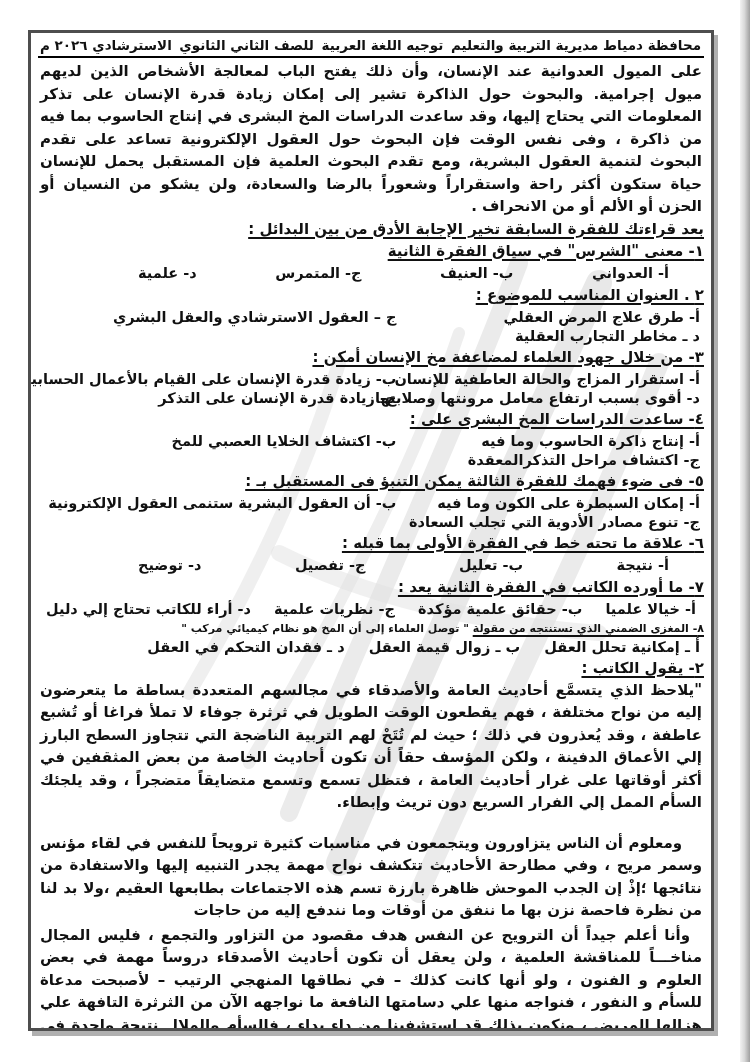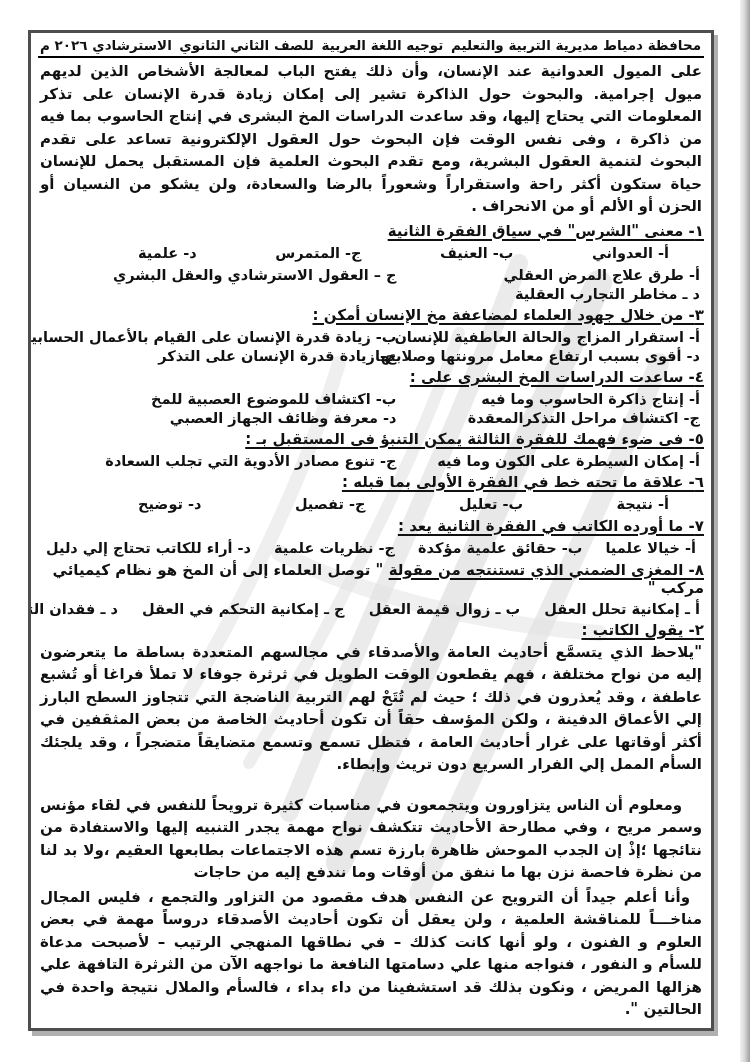--- a/index.html
+++ b/index.html
@@ -24,21 +24,21 @@
   .para{font-size:15px;line-height:1.5;text-align:justify;margin:2px 2px 0 2px;}
   .uline{text-decoration:underline;text-decoration-thickness:1.5px;text-underline-offset:3px;}
   .instr{font-size:15px;margin-top:2px;}
   .qhead{font-size:15px;margin-top:4px;}
   .row4{display:flex;justify-content:space-between;font-size:14.5px;
     padding:5px 35px 1px 100px;white-space:nowrap;}
   .row4.wide{padding:5px 8px 1px 8px;}
   .grid2{display:grid;grid-template-columns:46% 54%;font-size:14.5px;
     padding:2px 4px 0 2px;}
   .grid2 > div{padding-top:3px;white-space:nowrap;}
-  .q8line{font-size:15px;margin-top:4px;}
+  .q8line{font-size:11px;margin-top:4px;}
   .q8opts{display:flex;gap:24px;font-size:14.6px;margin-top:3px;padding-right:4px;white-space:nowrap;}
   .p-ind1{text-indent:20px;margin-top:18px;}
   .p-ind2{text-indent:12px;}
 </style>
 </head>
 <body>
 
 <div class="scan-edge"></div>
 
 <div class="page">
@@ -58,31 +58,37 @@
 
     <div class="header">
       <span>محافظة دمياط مديرية التربية والتعليم</span>
       <span>توجيه اللغة العربية</span>
       <span>للصف الثاني الثانوي</span>
       <span>الاسترشادي ٢٠٢٦ م</span>
     </div>
 
     <p class="para">على الميول العدوانية عند الإنسان، وأن ذلك يفتح الباب لمعالجة الأشخاص الذين لديهم ميول إجرامية. والبحوث حول الذاكرة تشير إلى إمكان زيادة قدرة الإنسان على تذكر المعلومات التي يحتاج إليها، وقد ساعدت الدراسات المخ البشرى في إنتاج الحاسوب بما فيه من ذاكرة ، وفى نفس الوقت فإن البحوث حول العقول الإلكترونية تساعد على تقدم البحوث لتنمية العقول البشرية، ومع تقدم البحوث العلمية فإن المستقبل يحمل للإنسان حياة ستكون أكثر راحة واستقراراً وشعوراً بالرضا والسعادة، ولن يشكو من النسيان أو الحزن أو الألم أو من الانحراف .</p>
 
+    <div class="instr">
+      <span class="uline">بعد قراءتك للفقرة السابقة تخير الإجابة الأدق من بين البدائل :</span>
+    </div>
 
     <div class="qhead">
       <span class="uline">١- معنى "الشرس" في سياق الفقرة الثانية</span>
     </div>
     <div class="row4">
       <span>أ- العدواني</span>
       <span>ب- العنيف</span>
       <span>ج- المتمرس</span>
       <span>د- علمية</span>
     </div>
 
+    <div class="qhead">
+      <span class="uline">٢ . العنوان المناسب للموضوع :</span>
+    </div>
     <div class="grid2">
       <div>أ- طرق علاج المرض العقلي</div>
       <div>ج – العقول الاسترشادي والعقل البشري</div>
       <div>د ـ مخاطر التجارب العقلية</div>
     </div>
 
     <div class="qhead">
       <span class="uline">٣- من خلال جهود العلماء لمضاعفة مخ الإنسان أمكن :</span>
     </div>
     <div class="grid2">
@@ -90,30 +96,30 @@
       <div>ب- زيادة قدرة الإنسان على القيام بالأعمال الحسابية</div>
       <div>د- أقوى بسبب ارتفاع معامل مرونتها وصلابتها</div>
       <div>ج- زيادة قدرة الإنسان على التذكر</div>
     </div>
 
     <div class="qhead">
       <span class="uline">٤- ساعدت الدراسات المخ البشرى على :</span>
     </div>
     <div class="grid2">
       <div>أ- إنتاج ذاكرة الحاسوب وما فيه</div>
-      <div>ب- اكتشاف للموضوع العصبية للمخ</div>
+      <div>ب- اكتشاف الخلايا العصبي للمخ</div>
       <div>ج- اكتشاف مراحل التذكرالمعقدة</div>
-      <div>د- معرفة وظائف الجهاز العصبي</div>
     </div>
 
     <div class="qhead">
       <span class="uline">٥- فى ضوء فهمك للفقرة الثالثة يمكن التنبؤ فى المستقبل بـ :</span>
     </div>
     <div class="grid2">
       <div>أ- إمكان السيطرة على الكون وما فيه</div>
+      <div>ب- أن العقول البشرية ستنمى العقول الإلكترونية</div>
       <div>ج- تنوع مصادر الأدوية التي تجلب السعادة</div>
     </div>
 
     <div class="qhead">
       <span class="uline">٦- علاقة ما تحته خط في الفقرة الأولى بما قبله :</span>
     </div>
     <div class="row4">
       <span>أ- نتيجة</span>
       <span>ب- تعليل</span>
       <span>ج- تفصيل</span>
@@ -129,21 +135,20 @@
       <span>ج- نظريات علمية</span>
       <span>د- أراء للكاتب تحتاج إلي دليل</span>
     </div>
 
     <div class="q8line">
       <span class="uline">٨- المغزى الضمني الذي تستنتجه من مقولة</span><span> " توصل العلماء إلى أن المخ هو نظام كيميائي مركب "</span>
     </div>
     <div class="q8opts">
       <span>أ ـ إمكانية تحلل العقل</span>
       <span>ب ـ زوال قيمة العقل</span>
-      <span>ج ـ إمكانية التحكم في العقل</span>
       <span>د ـ فقدان التحكم في العقل</span>
     </div>
 
     <div class="qhead">
       <span class="uline">٢- يقول الكاتب :</span>
     </div>
 
     <p class="para">"يلاحظ الذي يتسمَّع أحاديث العامة والأصدقاء في مجالسهم المتعددة بساطة ما يتعرضون إليه من نواح مختلفة ، فهم يقطعون الوقت الطويل في ثرثرة جوفاء لا تملأ فراغا أو تُشبع عاطفة ، وقد يُعذرون في ذلك ؛ حيث لم تُتَحْ لهم التربية الناضجة التي تتجاوز السطح البارز إلي الأعماق الدفينة ، ولكن المؤسف حقاً أن تكون أحاديث الخاصة من بعض المثقفين في أكثر أوقاتها على غرار أحاديث العامة ، فتظل تسمع وتسمع متضايقاً متضجراً ، وقد يلجئك السأم الممل إلي الفرار السريع دون تريث وإبطاء.</p>
     <p class="para p-ind1">ومعلوم أن الناس يتزاورون ويتجمعون في مناسبات كثيرة ترويحاً للنفس في لقاء مؤنس وسمر مريح ، وفي مطارحة الأحاديث تتكشف نواح مهمة يجدر التنبيه إليها والاستفادة من نتائجها ؛إذْ إن الجدب الموحش ظاهرة بارزة تسم هذه الاجتماعات بطابعها العقيم ،ولا بد لنا من نظرة فاحصة نزن بها ما ننفق من أوقات وما نندفع إليه من حاجات</p>
     <p class="para p-ind2">وأنا أعلم جيداً أن الترويح عن النفس هدف مقصود من التزاور والتجمع ، فليس المجال مناخـــاً للمناقشة العلمية ، ولن يعقل أن تكون أحاديث الأصدقاء دروساً مهمة في بعض العلوم و الفنون ، ولو أنها كانت كذلك – في نطاقها المنهجي الرتيب – لأصبحت مدعاة للسأم و النفور ، فنواجه منها علي دسامتها النافعة ما نواجهه الآن من الثرثرة التافهة علي هزالها المريض ، ونكون بذلك قد استشفينا من داء بداء ، فالسأم والملال نتيجة واحدة في الحالتين ".</p>

